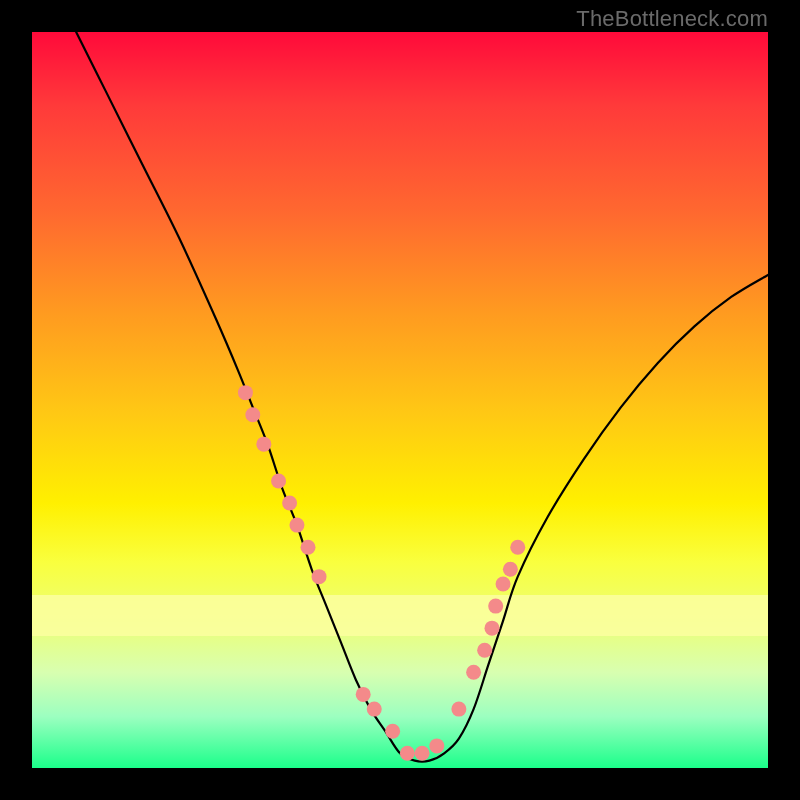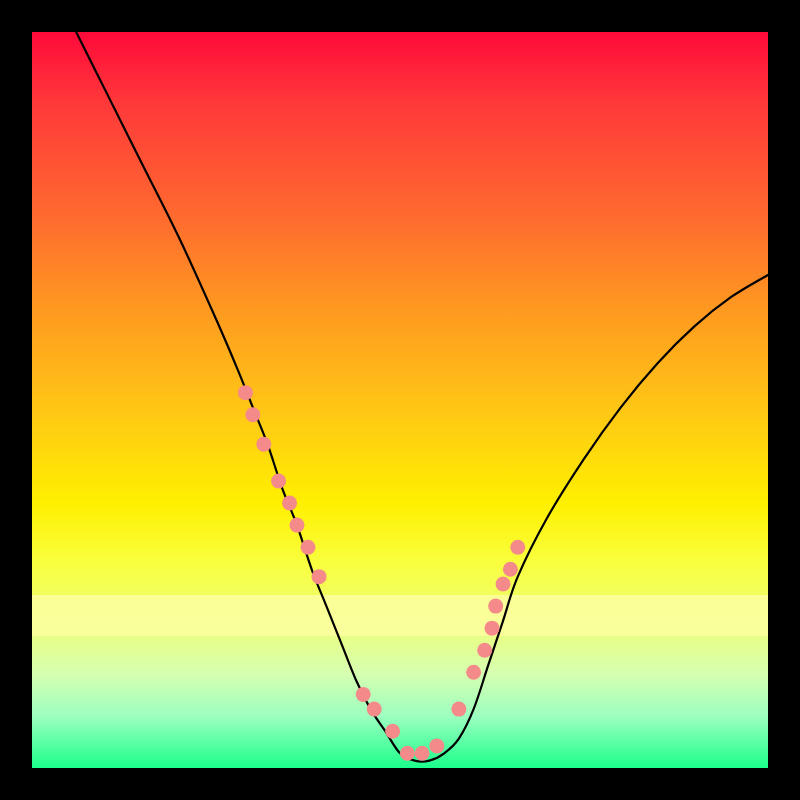--- a/index.html
+++ b/index.html
@@ -65,20 +65,21 @@
     color: #6a6a6a;
     font-size: 22px;
     letter-spacing: 0.2px;
     font-weight: 500;
   }
 </style>
 </head>
 <body>
 
 <div class="frame">
+  <div class="watermark">TheBottleneck.com</div>
 
   <div class="plot-area">
     <div class="gradient"></div>
     <div class="yellow-band"></div>
     <svg class="curve" viewBox="0 0 736 736" preserveAspectRatio="none">
       <path id="curve-path" fill="none" stroke="#000" stroke-width="2.2" stroke-linecap="round" d="M 44.16 0 C 49.06666666666666 9.813333333333333, 62.56000000000001 36.8, 73.60000000000001 58.879999999999995 C 84.64000000000001 80.96, 98.13333333333333 107.94666666666667, 110.39999999999999 132.48000000000002 C 122.66666666666666 157.01333333333335, 134.93333333333334 180.32000000000005, 147.20000000000002 206.08000000000004 C 159.4666666666667 231.84000000000003, 174.18666666666667 264.96000000000004, 184 287.04 C 193.81333333333333 309.12, 199.9466666666667 323.8399999999999, 206.08 338.55999999999995 C 212.21333333333334 353.28, 215.89333333333332 363.09333333333336, 220.79999999999998 375.36 C 225.70666666666665 387.62666666666667, 230.61333333333334 398.6666666666667, 235.52 412.16 C 240.42666666666668 425.65333333333336, 245.33333333333334 442.82666666666665, 250.24 456.32 C 255.14666666666668 469.81333333333333, 260.0533333333333 479.62666666666667, 264.96 493.12 C 269.8666666666667 506.61333333333334, 274.7733333333333 523.7866666666666, 279.68 537.28 C 284.5866666666667 550.7733333333333, 289.49333333333334 561.8133333333334, 294.40000000000003 574.08 C 299.30666666666673 586.3466666666667, 304.21333333333337 598.6133333333333, 309.12 610.88 C 314.02666666666664 623.1466666666666, 318.9333333333333 636.6400000000001, 323.84 647.6800000000001 C 328.74666666666667 658.72, 333.6533333333333 668.5333333333333, 338.56 677.12 C 343.4666666666667 685.7066666666667, 348.37333333333333 691.84, 353.28 699.2 C 358.1866666666666 706.5600000000001, 363.0933333333333 716.3733333333333, 368 721.28 C 372.9066666666667 726.1866666666666, 377.81333333333333 727.4133333333333, 382.72 728.64 C 387.6266666666667 729.8666666666667, 392.5333333333334 729.8666666666667, 397.44000000000005 728.64 C 402.3466666666667 727.4133333333333, 407.2533333333334 724.96, 412.16 721.28 C 417.06666666666666 717.5999999999999, 421.97333333333336 713.92, 426.88 706.56 C 431.78666666666663 699.1999999999999, 436.69333333333327 689.3866666666667, 441.59999999999997 677.12 C 446.50666666666666 664.8533333333334, 451.4133333333333 647.6800000000001, 456.32 632.96 C 461.2266666666667 618.24, 466.1333333333333 603.52, 471.04 588.8 C 475.9466666666667 574.0799999999999, 478.4000000000001 561.8133333333333, 485.76000000000005 544.64 C 493.12 527.4666666666667, 504.15999999999997 505.38666666666666, 515.1999999999999 485.76 C 526.2399999999999 466.1333333333333, 539.7333333333333 445.28, 552 426.88 C 564.2666666666667 408.48, 576.5333333333334 391.3066666666667, 588.8000000000001 375.36 C 601.0666666666667 359.41333333333336, 613.3333333333334 344.6933333333333, 625.6 331.2 C 637.8666666666667 317.70666666666665, 650.1333333333333 305.44000000000005, 662.4 294.40000000000003 C 674.6666666666666 283.36, 686.9333333333333 273.5466666666666, 699.1999999999999 264.96 C 711.4666666666666 256.37333333333333, 729.8666666666667 246.56, 736 242.88"></path>
       <g id="dots-group">
           <circle cx="213.44" cy="360.64" r="7.5" fill="#f48a8a"></circle>
           <circle cx="220.79999999999998" cy="382.72" r="7.5" fill="#f48a8a"></circle>
           <circle cx="231.84" cy="412.16" r="7.5" fill="#f48a8a"></circle>

